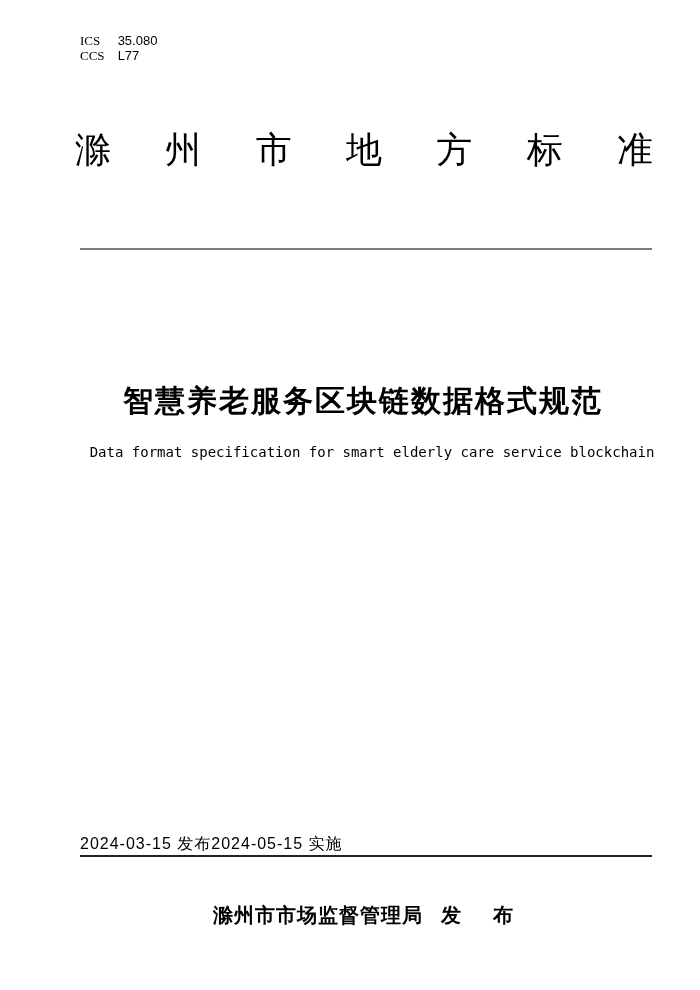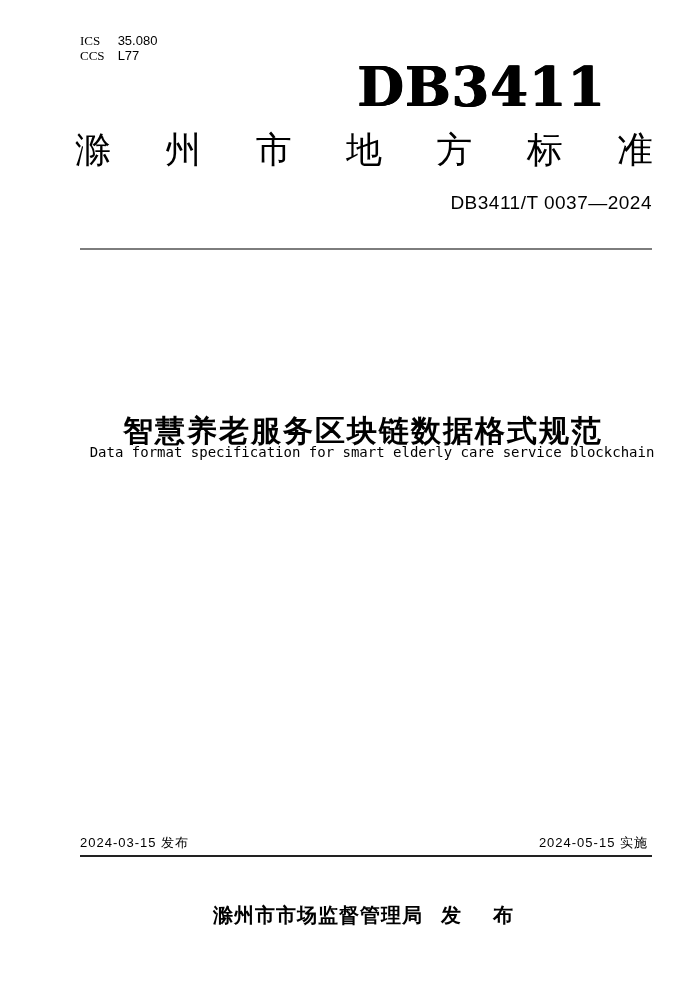--- a/index.html
+++ b/index.html
@@ -82,21 +82,20 @@
   .title-cn {
     position: absolute;
     left: 74px;
     right: 48px;
     top: 381px;
     text-align: center;
     font-size: 30px;
     font-weight: bold;
     letter-spacing: 2px;
     white-space: nowrap;
-    margin-top: 30px;
   }
 
   .title-en {
     position: absolute;
     left: 0;
     right: 0;
     top: 444px;
     text-align: center;
     font-family: "DejaVu Sans Mono", "Liberation Mono", monospace;
     font-size: 14px;
@@ -104,22 +103,21 @@
     white-space: nowrap;
     margin-left: 44px;
   }
 
   .dates-row {
     position: absolute;
     left: 80px;
     right: 52px;
     top: 834px;
     display: flex;
-    justify-content: space-between;
-    font-size: 13px;
+    font-size: 16px;
     letter-spacing: 1px;
     white-space: nowrap;
   }
 
   .rule-bottom {
     position: absolute;
     left: 80px;
     right: 48px;
     top: 855px;
     height: 2px;
@@ -151,33 +149,31 @@
     <div class="ics-row">
       <span class="code-label">ICS</span>
       <span class="code-value">35.080</span>
     </div>
     <div class="ics-row">
       <span class="code-label">CCS</span>
       <span class="code-value">L77</span>
     </div>
   </div>
 
-  <div class="logo">DB3411</div>
 
   <div class="standard-name">
     <span>滁</span>
     <span>州</span>
     <span>市</span>
     <span>地</span>
     <span>方</span>
     <span>标</span>
     <span>准</span>
   </div>
 
-  <div class="doc-number">DB3411/T 0037—2024</div>
 
   <div class="rule-top"></div>
 
   <div class="title-cn">智慧养老服务区块链数据格式规范</div>
 
   <div class="title-en">Data format specification for smart elderly care service blockchain</div>
 
   <div class="dates-row">
     <span>2024-03-15 发布</span>
     <span>2024-05-15 实施</span>

